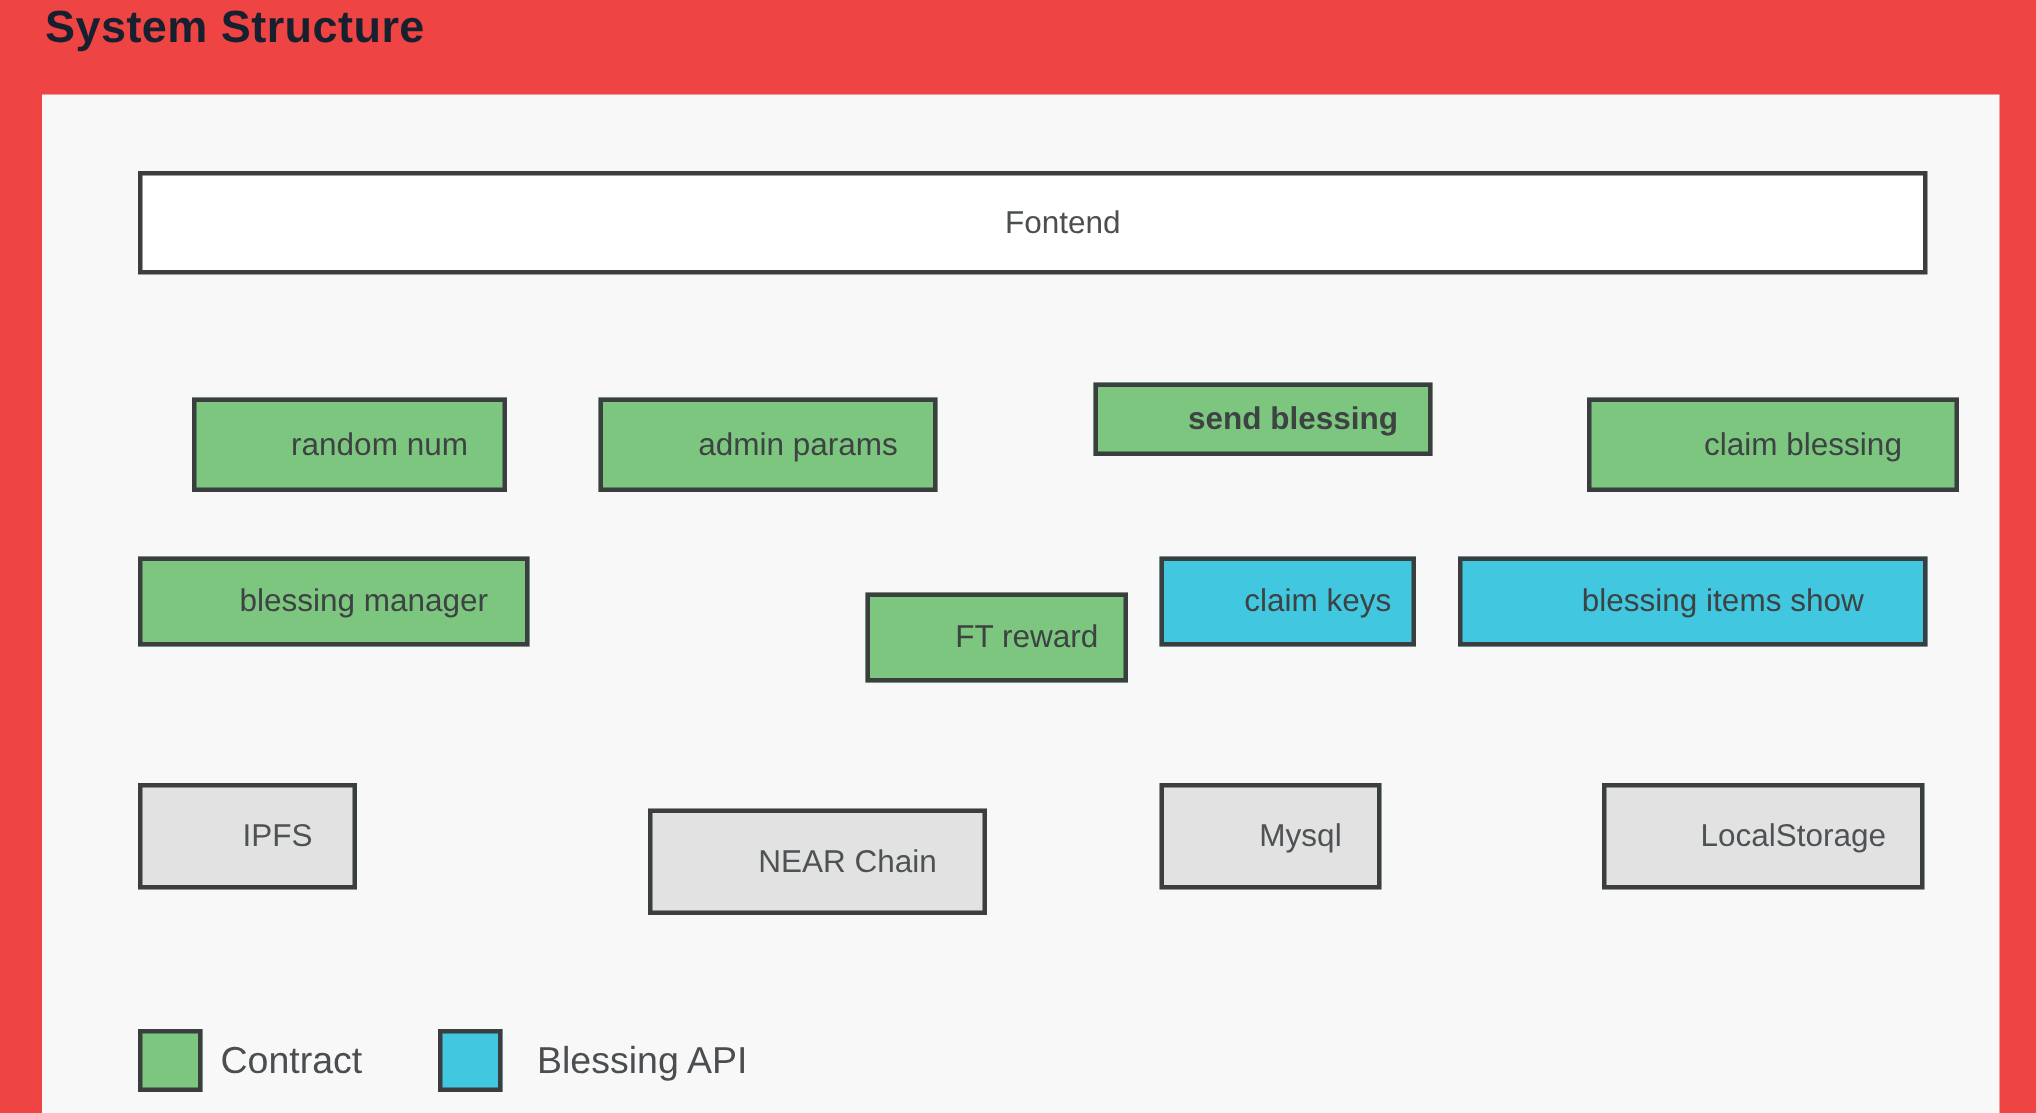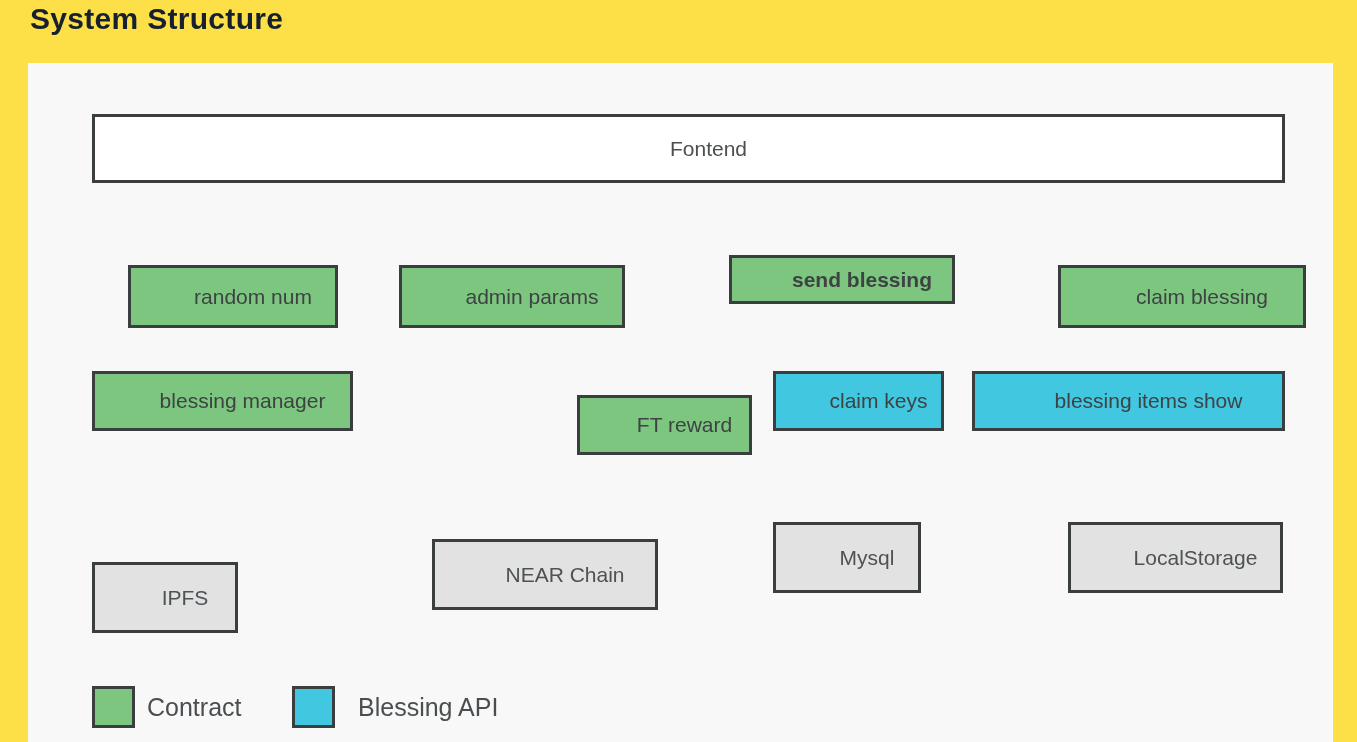--- a/index.html
+++ b/index.html
@@ -5,21 +5,21 @@
   html, body {
     margin: 0;
     padding: 0;
     background: #ffffff;
     font-family: "Liberation Sans", sans-serif;
   }
   .stage {
     position: relative;
     width: 1357px;
     height: 742px;
-    background: #fde047;
+    background: #ef4444;
     overflow: hidden;
   }
   .page-title {
     position: absolute;
     left: 30px;
     top: 2px;
     font-size: 30px;
     font-weight: 700;
     color: #16202e;
     letter-spacing: 0.3px;
@@ -76,21 +76,21 @@
     <div class="box type-contract" style="left:64px; top:202px; width:210px; height:63px;margin-left:36px;">random num</div>
     <div class="box type-contract" style="left:371px; top:202px; width:226px; height:63px;">admin params</div>
     <div class="box type-contract" style="left:701px; top:192px; width:226px; height:49px;font-weight:bold;">send blessing</div>
     <div class="box type-contract" style="left:1030px; top:202px; width:248px; height:63px;">claim blessing</div>
 
     <div class="box type-contract" style="left:64px; top:308px; width:261px; height:60px;">blessing manager</div>
     <div class="box type-contract" style="left:549px; top:308px; width:175px; height:60px;margin-top:24px;">FT reward</div>
     <div class="box type-blessing_api" style="left:745px; top:308px; width:171px; height:60px;">claim keys</div>
     <div class="box type-blessing_api" style="left:944px; top:308px; width:313px; height:60px;">blessing items show</div>
 
-    <div class="box type-infrastructure" style="left:64px; top:459px; width:146px; height:71px;margin-top:40px;">IPFS</div>
+    <div class="box type-infrastructure" style="left:64px; top:459px; width:146px; height:71px;">IPFS</div>
     <div class="box type-infrastructure" style="left:370px; top:476px; width:226px; height:71px;margin-left:34px;">NEAR Chain</div>
     <div class="box type-infrastructure" style="left:745px; top:459px; width:148px; height:71px;">Mysql</div>
     <div class="box type-infrastructure" style="left:1040px; top:459px; width:215px; height:71px;">LocalStorage</div>
 
     <div class="legend-swatch type-contract" style="left:64px; top:623px;"></div>
     <div class="legend-label" style="left:119px; top:630px;">Contract</div>
     <div class="legend-swatch type-blessing_api" style="left:264px; top:623px;"></div>
     <div class="legend-label" style="left:330px; top:630px;">Blessing API</div>
 
   </div>

